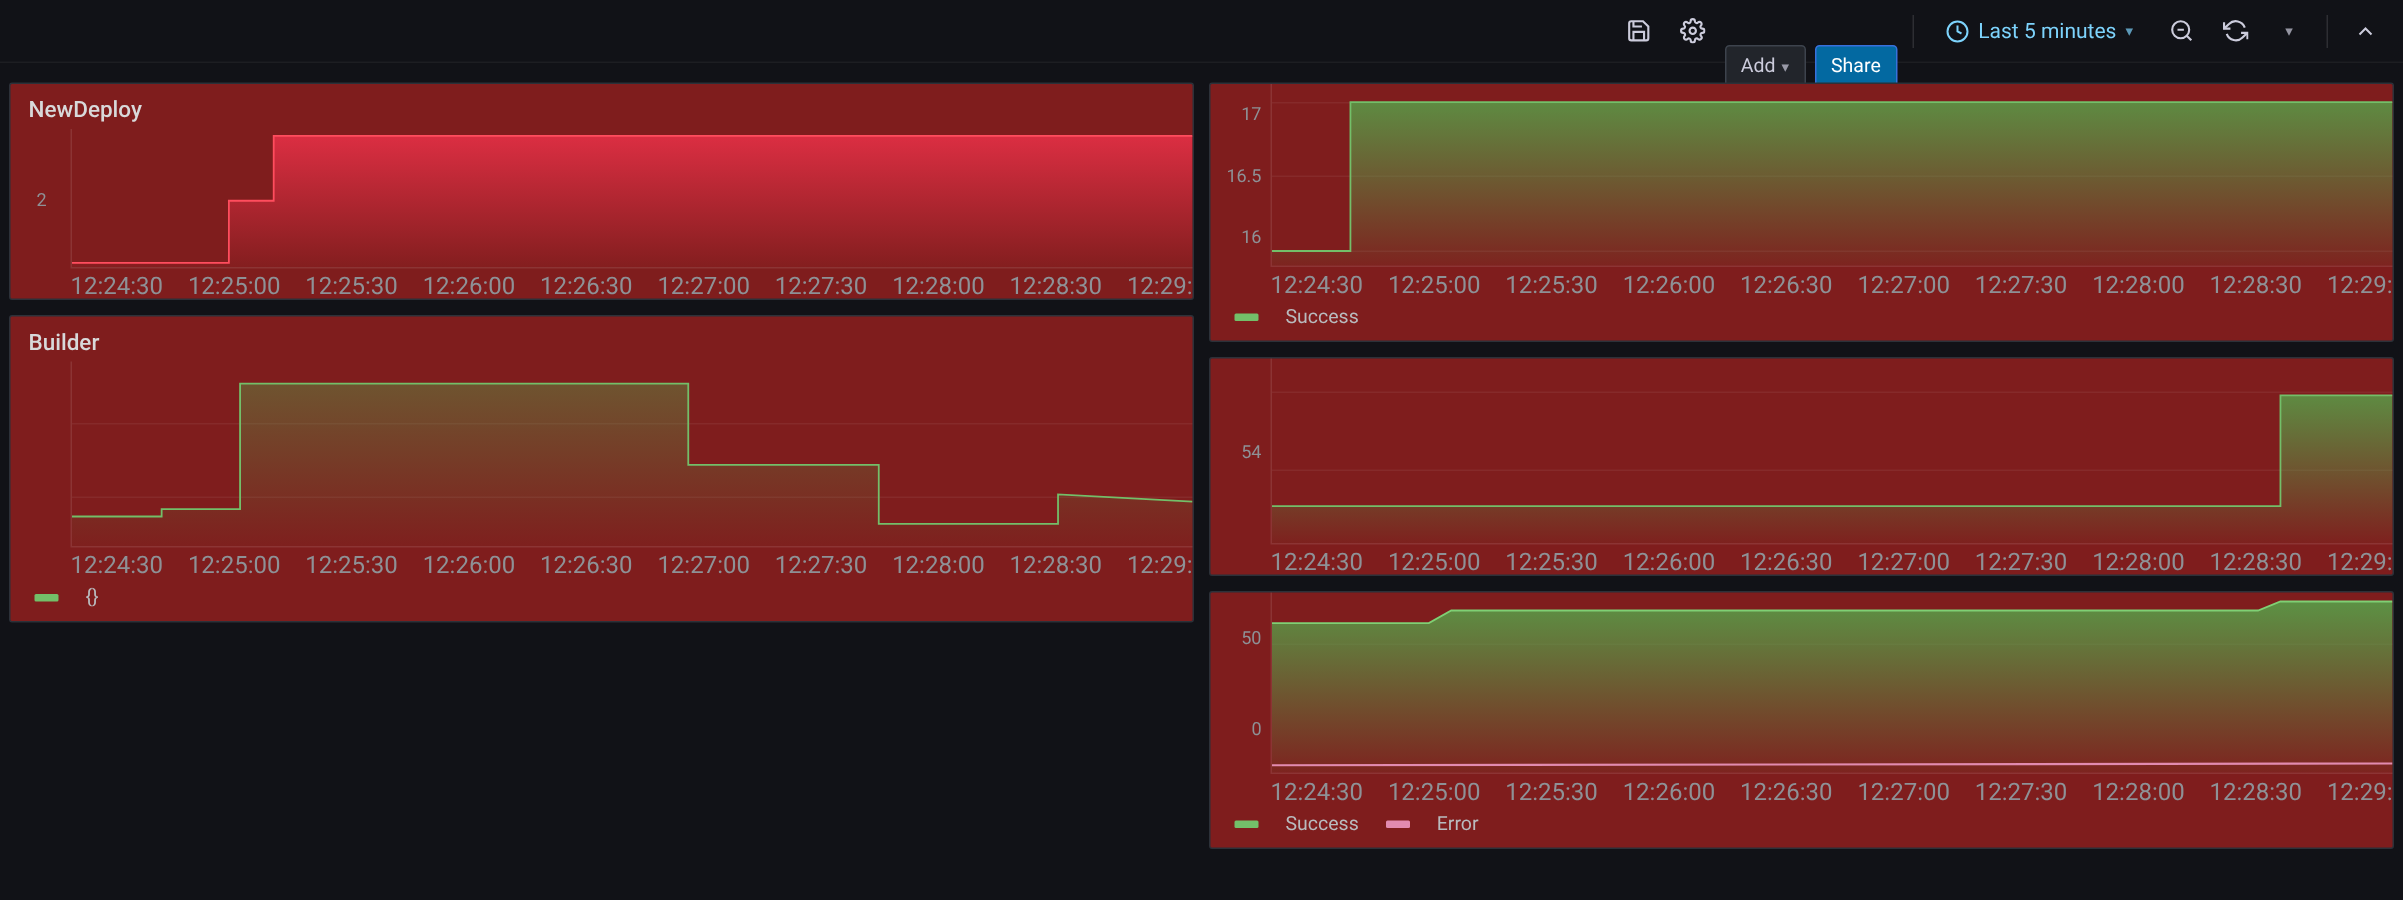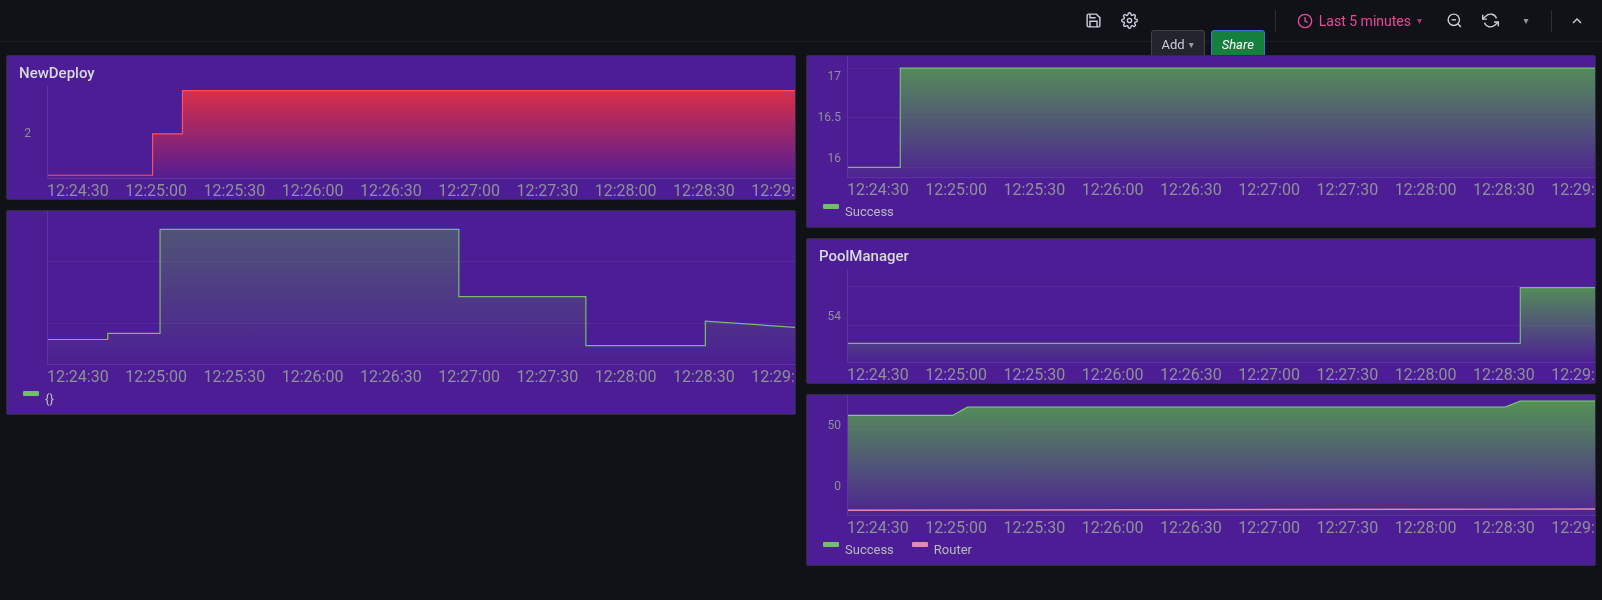--- a/index.html
+++ b/index.html
@@ -36,57 +36,56 @@
     padding: 0 10px;
     border: 1px solid #3d434d;
     border-radius: 3px;
     background: #22252b;
     color: #ccccdc;
     cursor: pointer;
     font-size: 13px;
     margin-top: 48px;
   }
   .tb-btn.primary {
-    background: #15803d;
+    background: #0369a1;
     border-color: #3871dc;
     color: #fff;
-    font-style: italic;
   }
   .tb-sep {
     width: 1px; height: 22px;
     background: rgba(255,255,255,0.12);
     margin: 0 4px;
   }
   .time-picker {
     height: 30px;
     display: flex; align-items: center; gap: 6px;
     padding: 0 10px;
     border: 1px solid transparent;
     border-radius: 3px;
-    color: #ec4899;
+    color: #7dd3fc;
     cursor: pointer;
     font-size: 14px;
   }
   .chev { font-size: 10px; opacity: .7; }
   svg { display: block; }
 
   
   .board {
     position: absolute;
     top: 55px; left: 6px; right: 6px; bottom: 6px;
     display: grid;
     grid-template-columns: 1fr 1fr;
     grid-template-rows: auto auto;
     gap: 10px;
   }
   .col { display: flex; flex-direction: column; gap: 10px; }
   .panel {
     border: 1px solid #2c3139;
     border-radius: 2px;
-    background: #4c1d95;
+    background: #7f1d1d;
     display: flex;
     flex-direction: column;
   }
   .panel-title {
     padding: 8px 12px 4px 12px;
     font-size: 15px;
     font-weight: 500;
     color: #d8d9da;
   }
   .plot-wrap {
@@ -124,21 +123,21 @@
     color: #8e9196;
     padding-top: 2px;
   }
   .legend {
     display: flex;
     gap: 18px;
     padding: 6px 10px 8px 16px;
     font-size: 13px;
     color: #b9bbbe;
   }
-  .legend-item { display: flex; gap: 6px; }
+  .legend-item { display: flex; align-items: center; gap: 18px; }
   .swatch {
     width: 16px; height: 5px; border-radius: 1px;
   }
   .swatch.green { background: #73bf69; }
   .swatch.pink  { background: #e28bb0; }
   .gridline-h {
     position: absolute; left: 0; right: 0; height: 1px;
     background: rgba(255,255,255,0.06);
   }
 
@@ -249,20 +248,21 @@
             <span>12:27:30</span>
             <span>12:28:00</span>
             <span>12:28:30</span>
             <span>12:29:</span>
           </div>
         </div>
       </div>
     </div>
 
     <div class="panel" style="height:205px">
+      <div class="panel-title">Builder</div>
       <div class="plot-wrap">
         <div class="plot">
           <div class="plot-area">
             <div class="gridline-h" style="top:33%"></div>
             <div class="gridline-h" style="top:73%"></div>
             <svg class="chart-svg" viewBox="0 0 100 100" preserveAspectRatio="none">
               <defs>
                 <linearGradient id="gGreenB" x1="0" y1="0" x2="0" y2="1">
                   <stop offset="0%" stop-color="#56a64b" stop-opacity="0.40"></stop>
                   <stop offset="100%" stop-color="#56a64b" stop-opacity="0.02"></stop>
@@ -338,21 +338,20 @@
         <div class="legend">
           <div class="legend-item">
             <span class="swatch green"></span>
             <span>Success</span>
           </div>
         </div>
       </div>
     </div>
 
     <div class="panel" style="height:146px">
-      <div class="panel-title">PoolManager</div>
       <div class="plot-wrap">
         <div class="plot">
           <div class="y-axis">
             <span>54</span>
           </div>
           <div class="plot-area">
             <div class="gridline-h" style="top:18%"></div>
             <div class="gridline-h" style="top:60%"></div>
             <svg class="chart-svg" viewBox="0 0 100 100" preserveAspectRatio="none">
               <defs>
@@ -417,20 +416,20 @@
             <span>12:29:</span>
           </div>
         </div>
         <div class="legend">
           <div class="legend-item">
             <span class="swatch green"></span>
             <span>Success</span>
           </div>
           <div class="legend-item">
             <span class="swatch pink"></span>
-            <span>Router</span>
+            <span>Error</span>
           </div>
         </div>
       </div>
     </div>
 
   </div>
 </div>
 
 </body></html>

